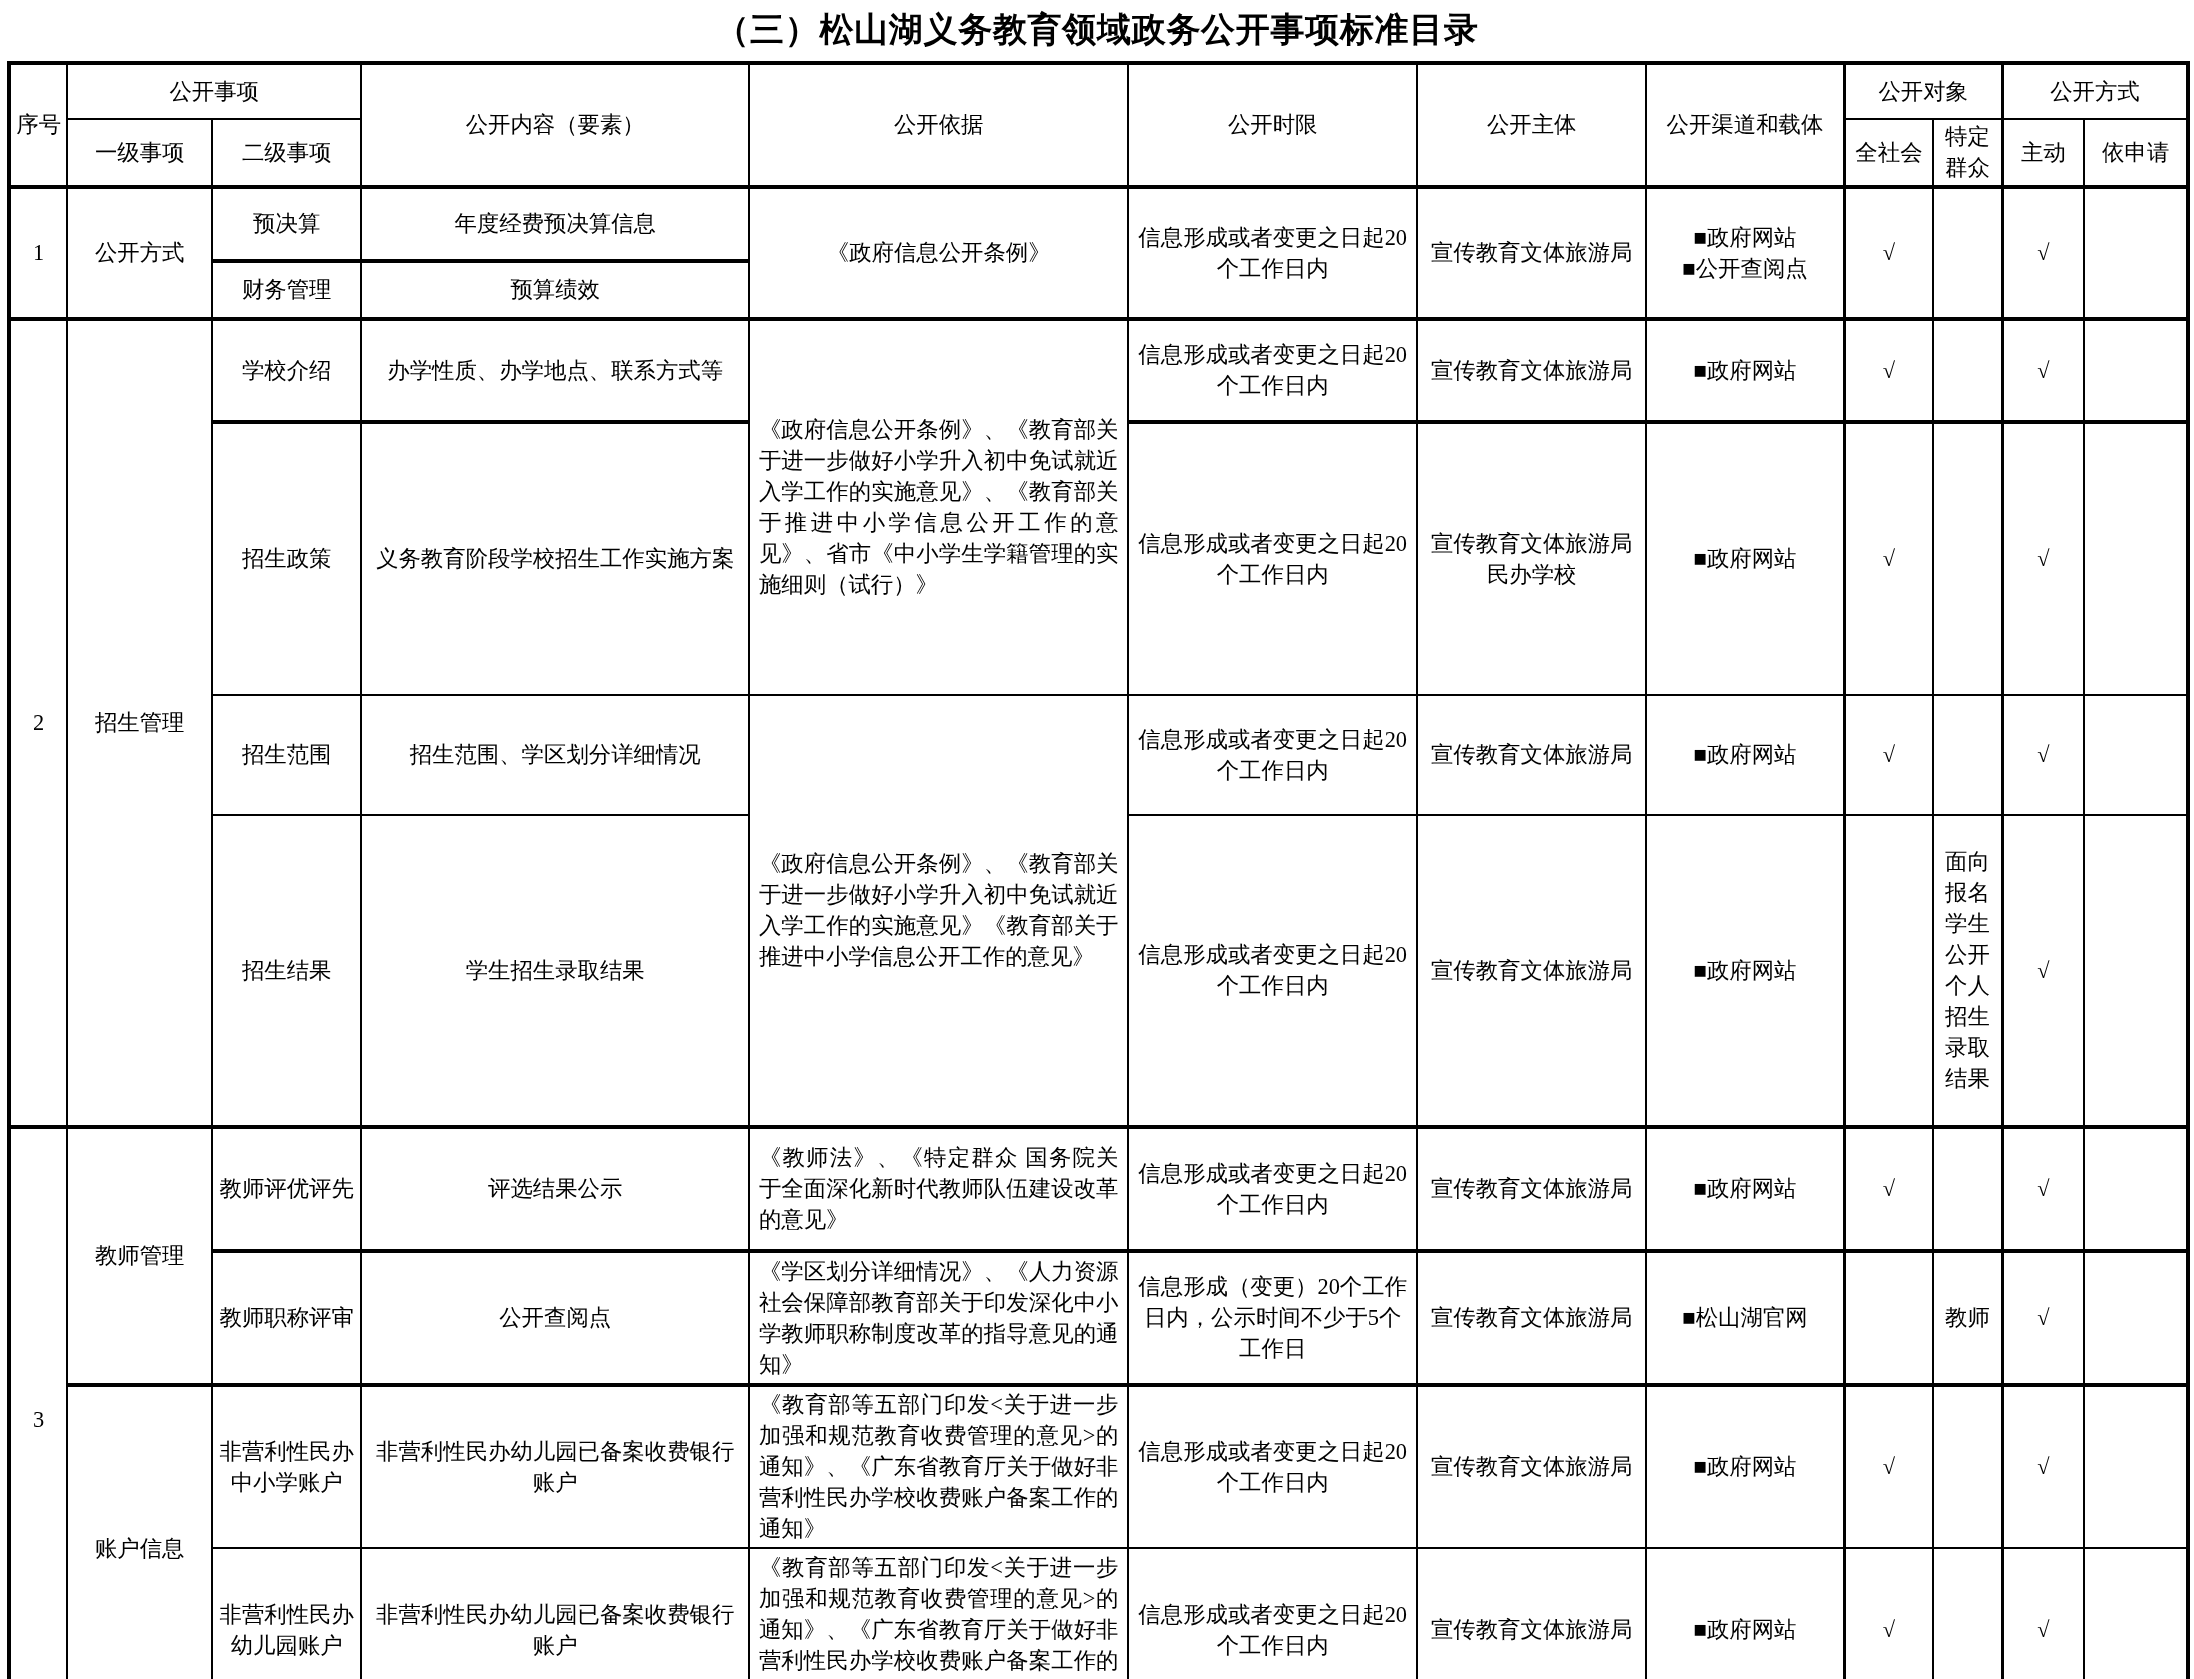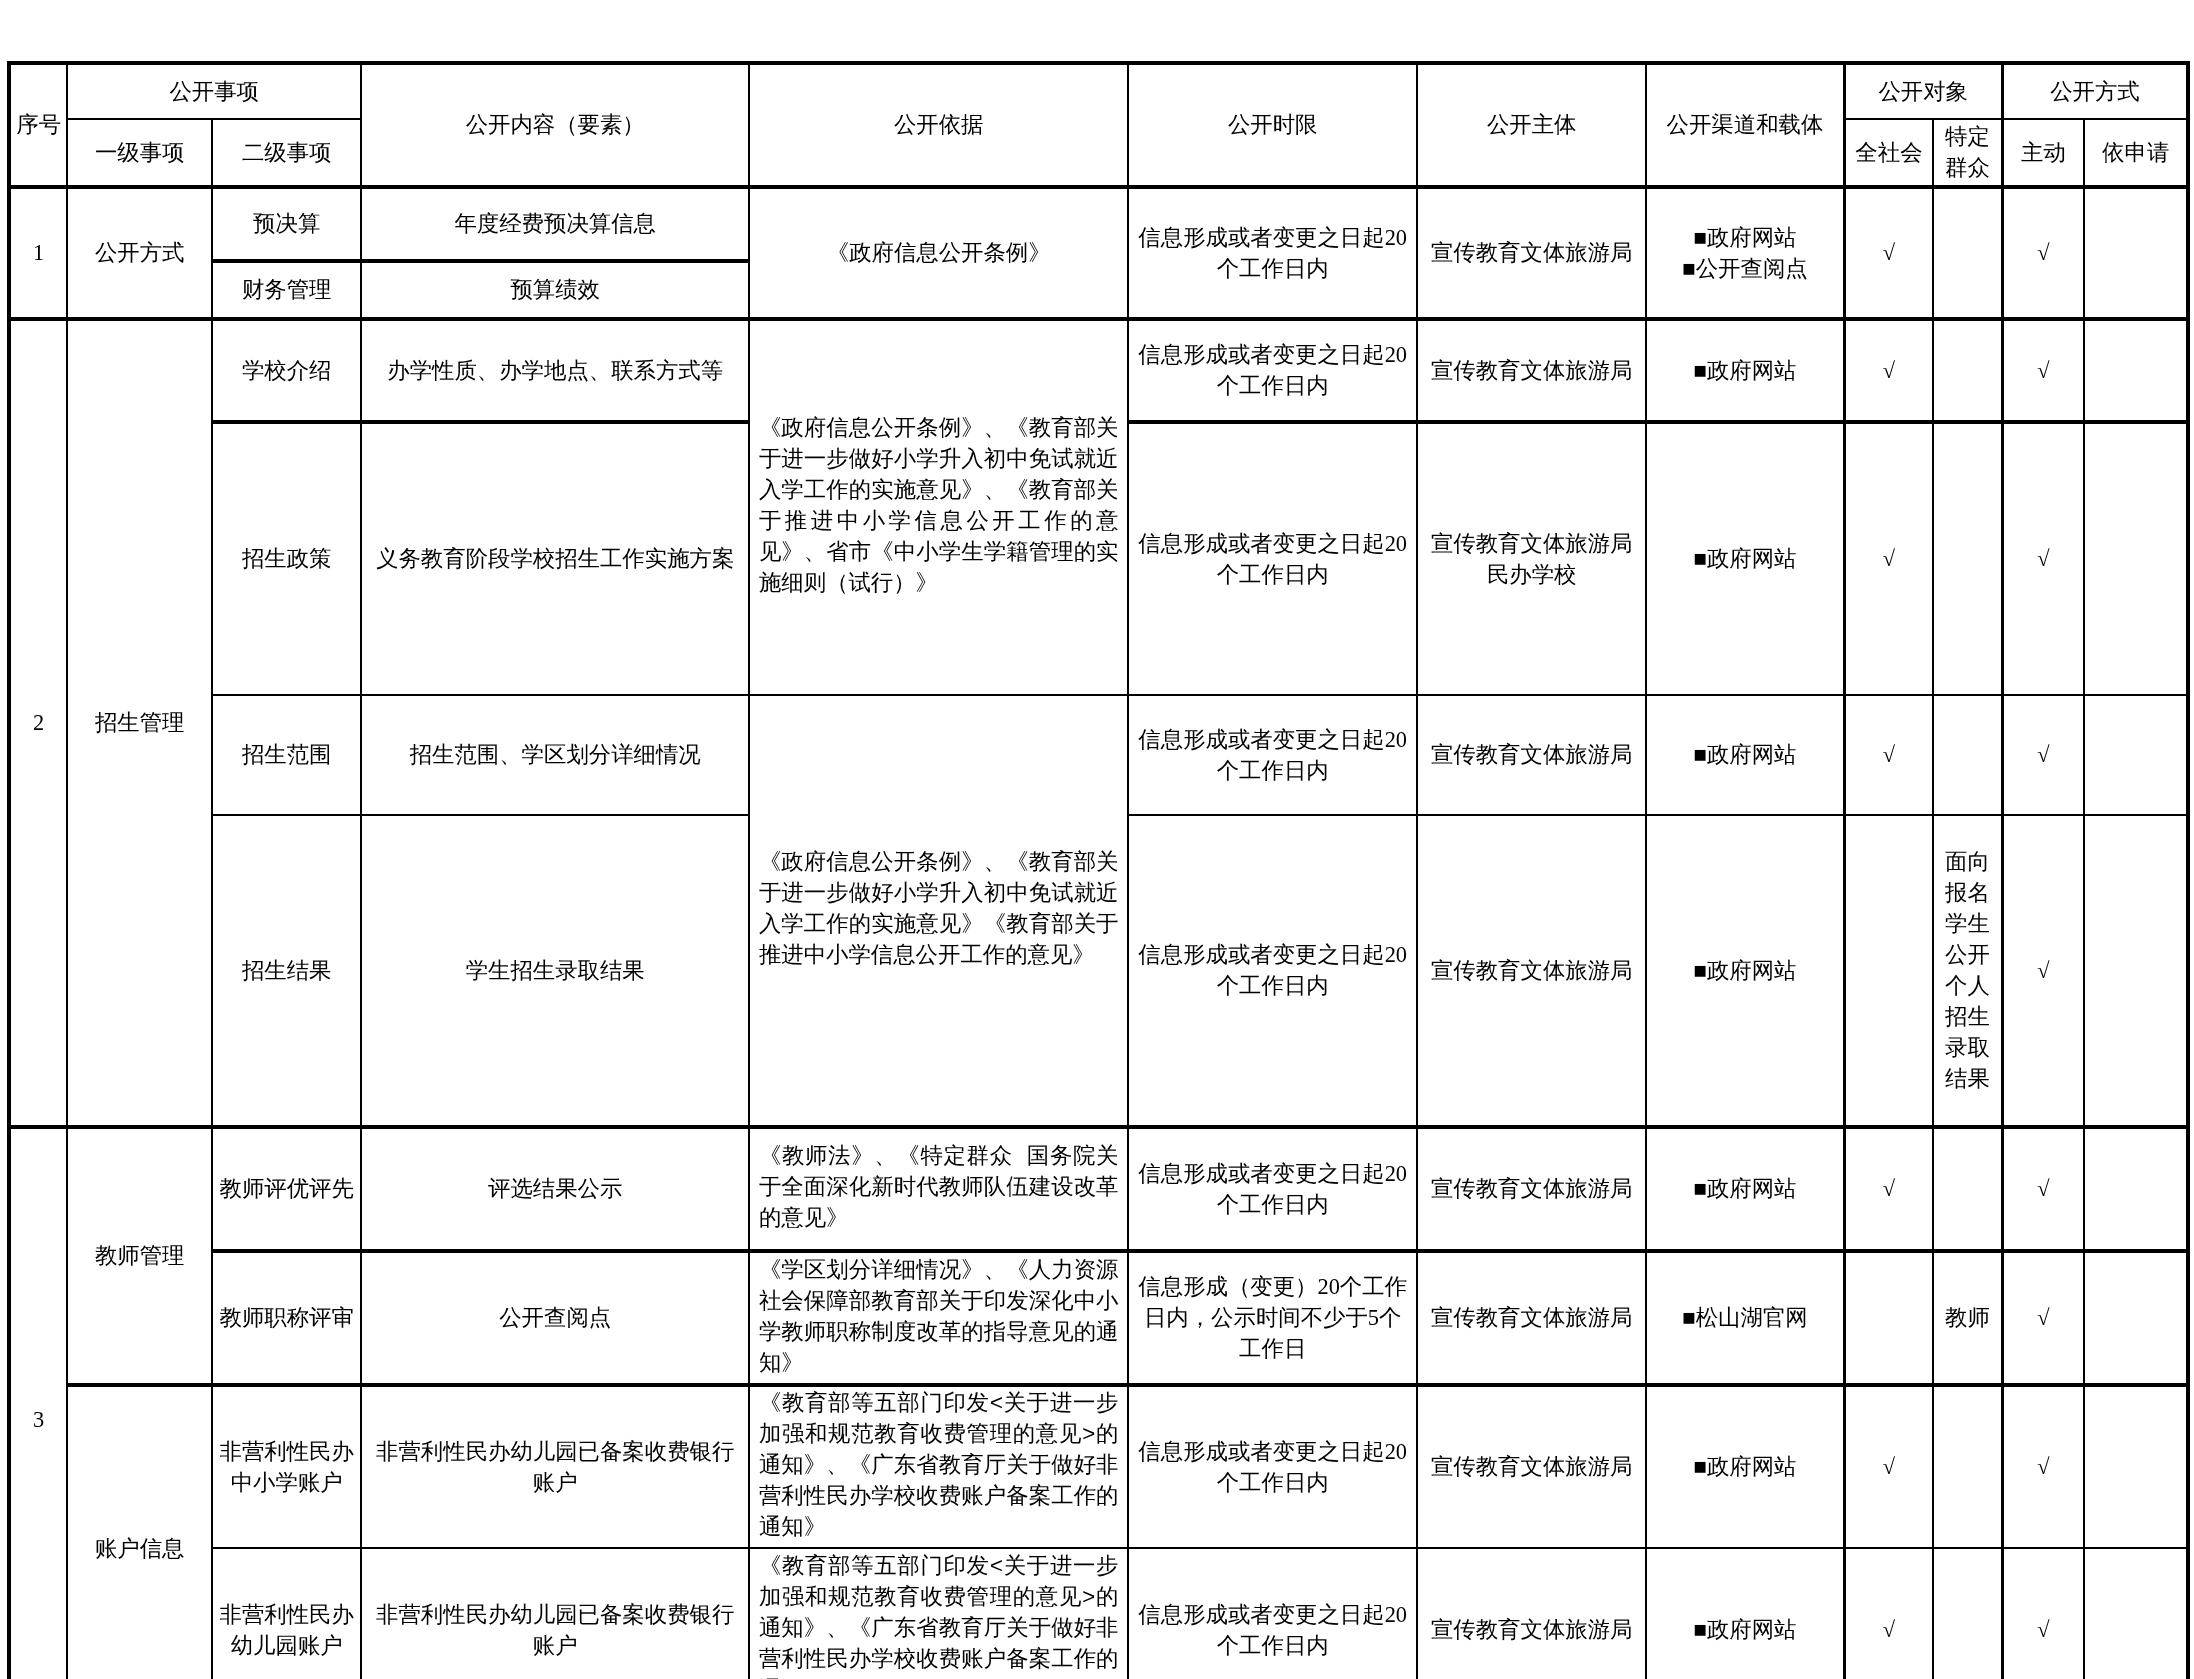--- a/index.html
+++ b/index.html
@@ -8,28 +8,29 @@
   .doc-title{position:absolute;left:0;top:0;width:100%;height:61px;text-align:center;
              font-family:"DejaVu Sans","Liberation Sans",sans-serif;
              font-weight:bold;font-size:34px;line-height:58px;letter-spacing:0.7px;}
   table.catalog{position:absolute;left:7.2px;top:61px;width:2180px;border-collapse:collapse;
                 table-layout:fixed;border:4.3px solid #000;}
   td{border:2.2px solid #000;text-align:center;vertical-align:middle;
      font-size:22.4px;line-height:31px;padding:1.4px 4.3px;word-break:break-all;}
   tr.thick>td{border-top-width:4.3px;}
   td.vl{border-left-width:3.6px;}
   td.hdr{font-weight:normal;padding:1.4px 2.9px;}
-  td.basis{ text-align:justify;padding:2.9px 8.7px;font-family:Liberation Mono, monospace;}
+  td.basis{ text-align:justify;padding:2.9px 8.7px;}
   td.narrow{padding:1.4px 1.4px;}
   .chl{display:block;text-align:center;}
 </style>
 </head>
 <body>
 
 <div class="page">
+  <div class="doc-title">（三）松山湖义务教育领域政务公开事项标准目录</div>
 
   <table class="catalog">
     <colgroup>
       <col style="width:58px">
         <col style="width:145px">
         <col style="width:149px">
       <col style="width:388px">
         <col style="width:379px">
         <col style="width:289px">
       <col style="width:229px">

